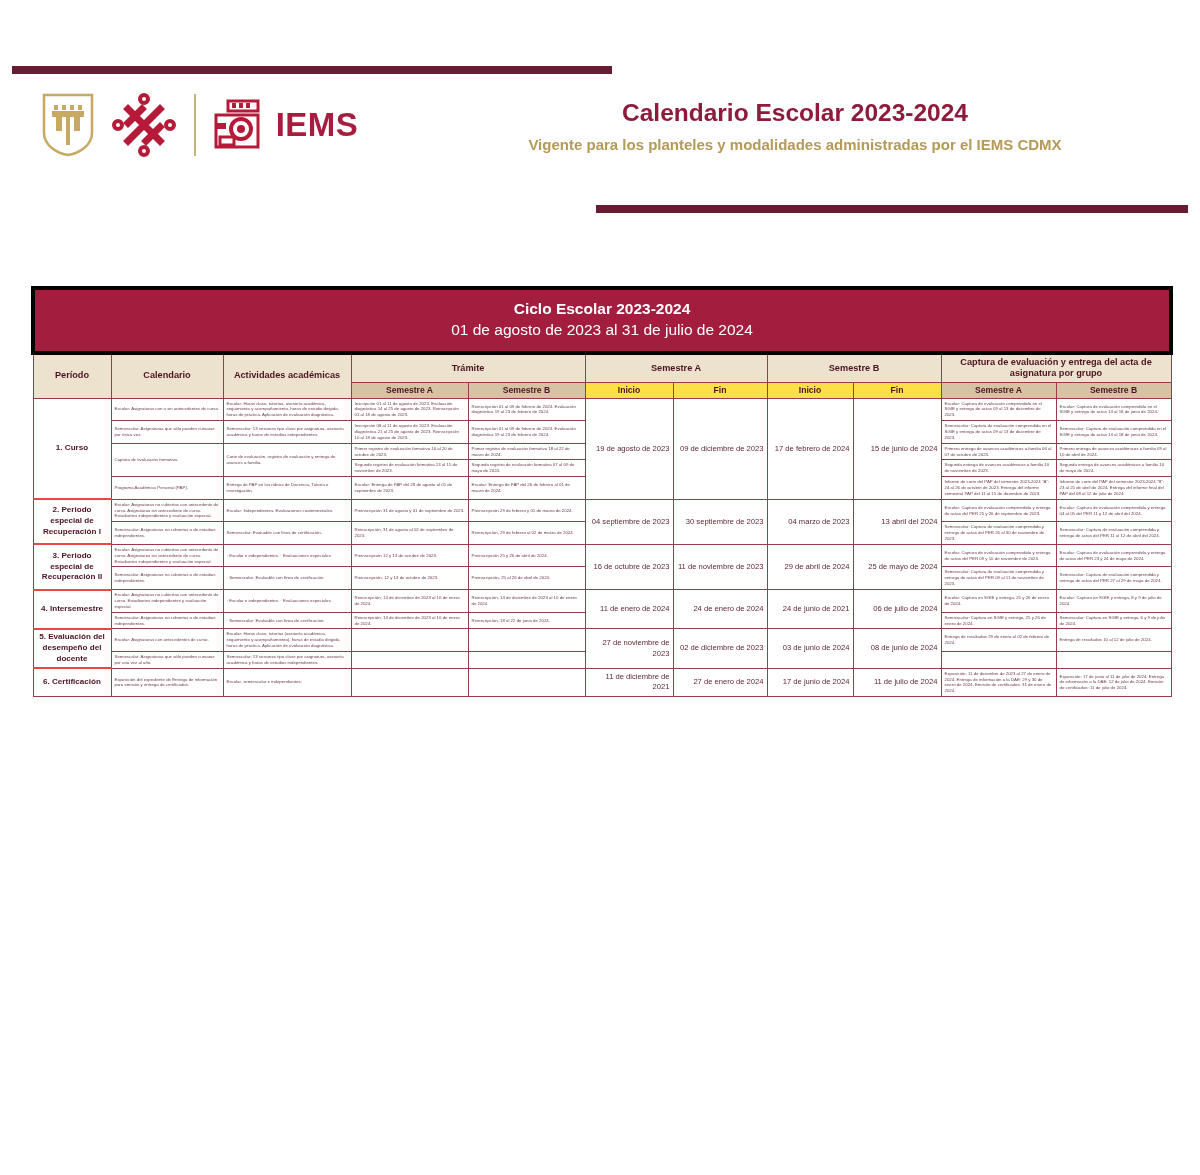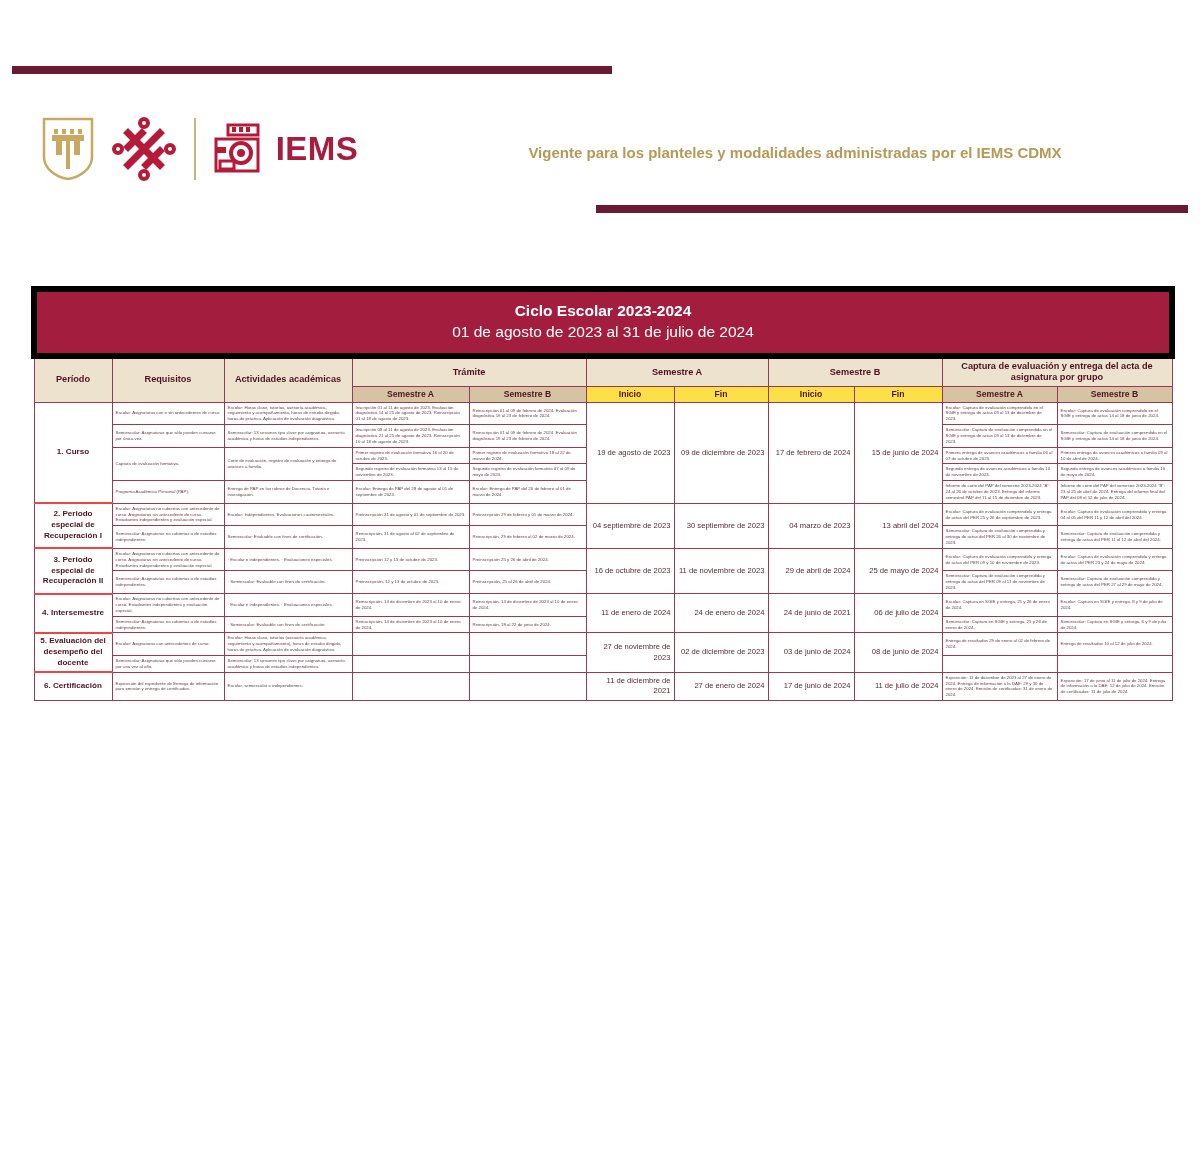--- a/index.html
+++ b/index.html
@@ -9,39 +9,39 @@
     font-family:"Liberation Sans", sans-serif;
     color:#6b1229;
     overflow:hidden;
   }
   .page{position:relative;width:1200px;height:1175px;}
 
   
   .bar-top{position:absolute;left:12px;top:66px;width:600px;height:8px;background:#691b33;}
   .bar-mid{position:absolute;left:596px;top:205px;width:592px;height:8px;background:#691b33;}
 
-  .header{position:absolute;left:0;top:94px;width:1200px;height:110px;display:flex;align-items:center;}
+  .header{position:absolute;left:0;top:70px;width:1200px;height:110px;display:flex;align-items:center;}
   .logos{width:400px;display:flex;align-items:center;justify-content:center;gap:14px;}
   .shield{width:52px;height:64px;}
   .glyph{width:72px;height:72px;}
   .vrule{width:2px;height:62px;background:#c8b27a;}
   .cam{width:52px;height:56px;}
   .iems-word{font-size:33px;font-weight:bold;color:#a61d3f;letter-spacing:0.5px;}
 
   .titles{flex:1;text-align:center;padding-right:10px;}
   .t1{font-size:24.5px;font-weight:bold;color:#8e1b3c;line-height:1.18;white-space:nowrap;}
   .t2{font-size:24.5px;font-weight:bold;color:#8e1b3c;line-height:1.3;}
   .t3{font-size:15px;font-weight:bold;color:#b49a56;margin-top:7px;}
 
   
   .tbl-wrap{position:absolute;left:31px;top:286px;width:1138px;}
   table{border-collapse:collapse;width:1138px;table-layout:fixed;}
   td,th{border:1px solid #9a3a50;vertical-align:middle;padding:2px 3px;}
 
-  .banner{background:#a31d3f;color:#fff;text-align:center;border:6px solid #000000;
+  .banner{background:#a31d3f;color:#fff;text-align:center;border:4px solid #000000;
           padding:9px 0 10px 0;}
   .banner .b1{font-size:15.5px;font-weight:bold;line-height:1.35;}
   .banner .b2{font-size:15.5px;font-weight:normal;line-height:1.35;}
 
   th{background:#ece2cd;color:#4e1322;font-size:9.2px;font-weight:bold;text-align:center;
      line-height:1.25;}
   th.sub{background:#d6c3a3;font-size:8.6px;}
   th.plain{background:#ece2cd;}
   th.white{background:#fde047;font-size:8.6px;}
 
@@ -87,20 +87,21 @@
         <rect x="36" y="6" width="4" height="5" fill="#b51b38"></rect>
         <path d="M6 18 h42 v32 h-42 z" fill="none" stroke="#b51b38" stroke-width="3"></path>
         <circle cx="31" cy="32" r="10" fill="none" stroke="#b51b38" stroke-width="4"></circle>
         <circle cx="31" cy="32" r="4" fill="#b51b38"></circle>
         <path d="M6 26 h10 v6 h-10 z" fill="#b51b38"></path>
         <path d="M10 40 h14 v8 h-14 z" fill="none" stroke="#b51b38" stroke-width="3"></path>
       </svg>
       <div class="iems-word">IEMS</div>
     </div>
     <div class="titles">
+      <div class="t2">Calendario Escolar 2023-2024</div>
       <div class="t3">Vigente para los planteles y modalidades administradas por el IEMS CDMX</div>
     </div>
   </div>
 
   <div class="tbl-wrap">
     <table>
       <colgroup>
         <col style="width:78px">
           <col style="width:112px">
           <col style="width:128px">
@@ -115,21 +116,21 @@
       </colgroup>
       <tbody id="tbody">
           <tr>
             <td class="banner" colspan="11">
               <div class="b1">Ciclo Escolar 2023-2024</div>
               <div class="b2">01 de agosto de 2023 al 31 de julio de 2024</div>
             </td>
           </tr>
           <tr>
             <th class="plain" rowspan="2">Período</th>
-            <th class="plain" rowspan="2">Requisitos</th>
+            <th class="plain" rowspan="2">Calendario</th>
             <th class="plain" rowspan="2">Actividades académicas</th>
             <th class="plain" colspan="2">Trámite</th>
             <th class="plain" colspan="2">Semestre A</th>
             <th class="plain" colspan="2">Semestre B</th>
             <th class="plain" colspan="2">Captura de evaluación y entrega del acta de asignatura por grupo</th>
           </tr>
           <tr>
             <th class="sub">Semestre A</th>
             <th class="sub">Semestre B</th>
             <th class="white">Inicio</th>

